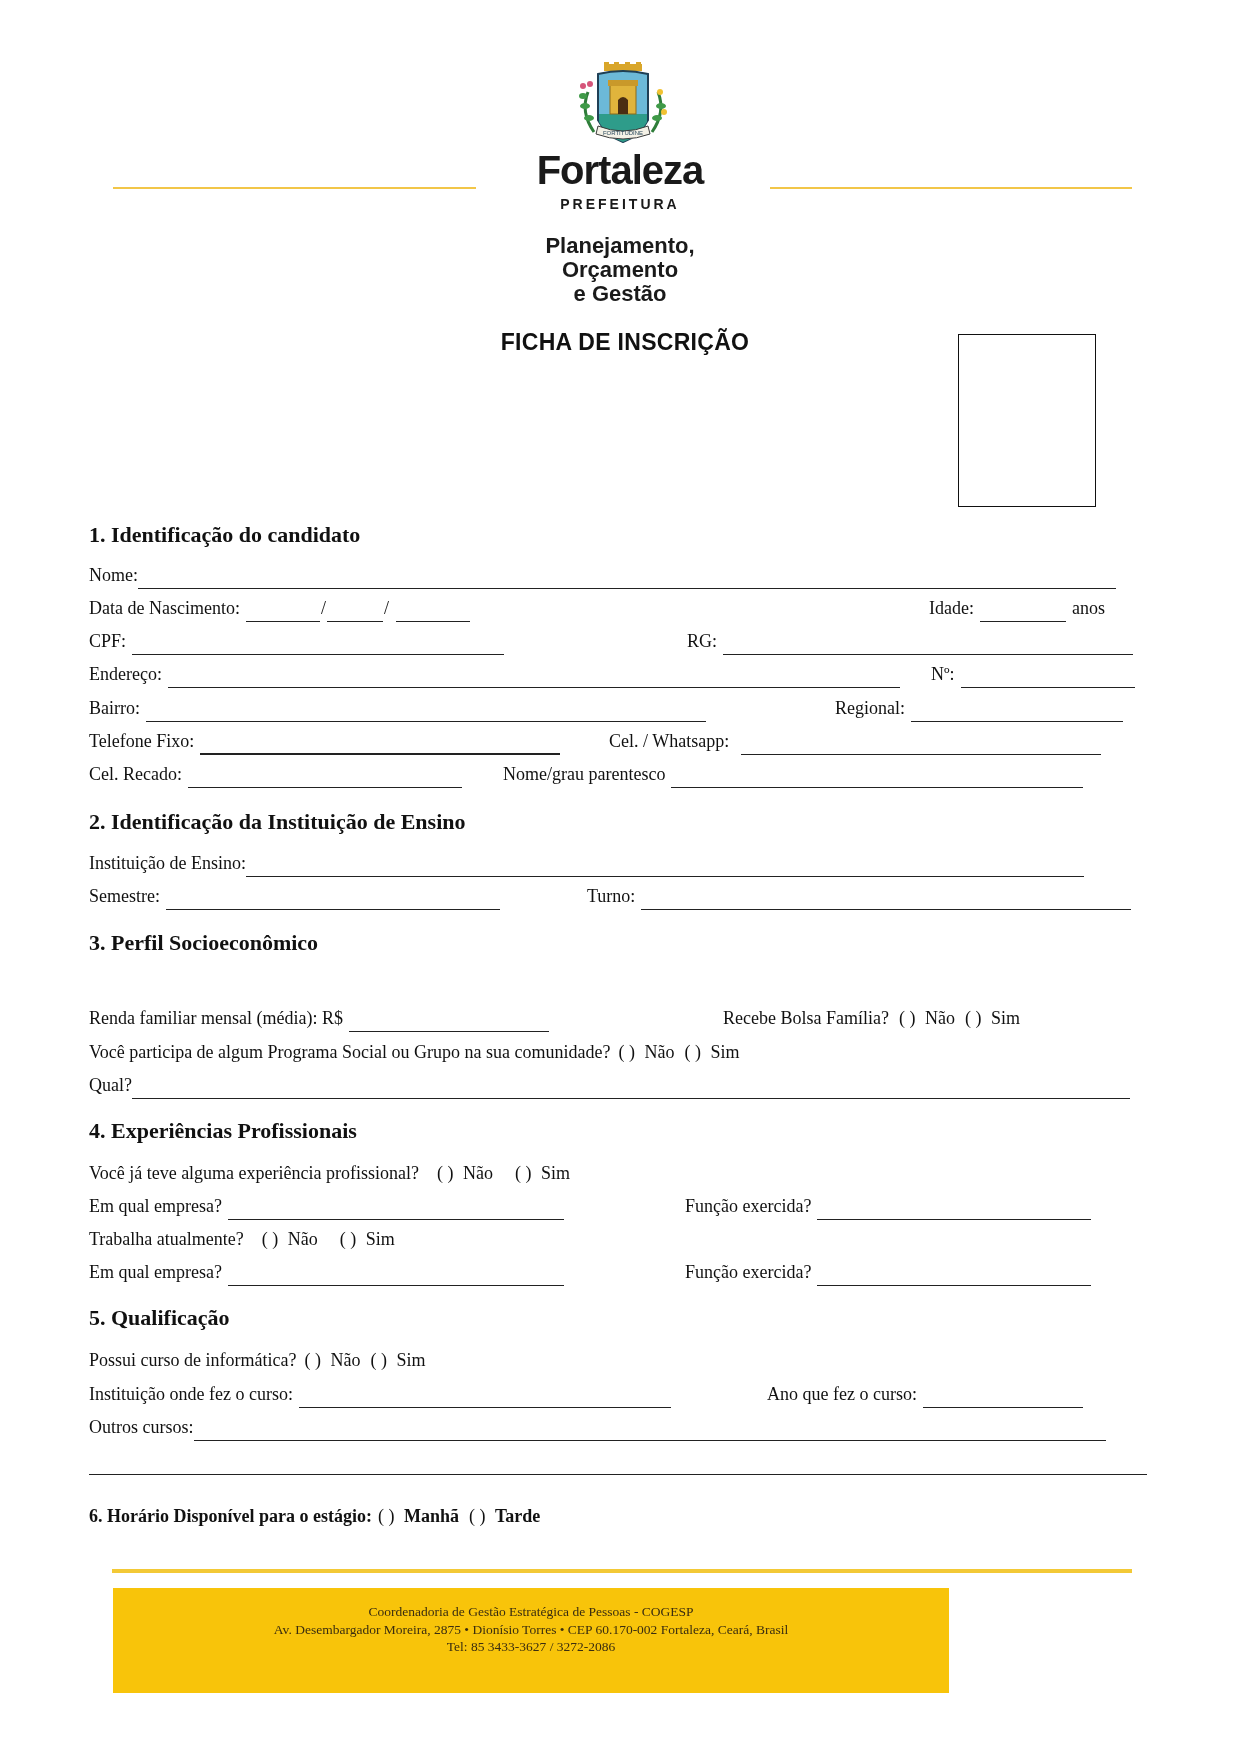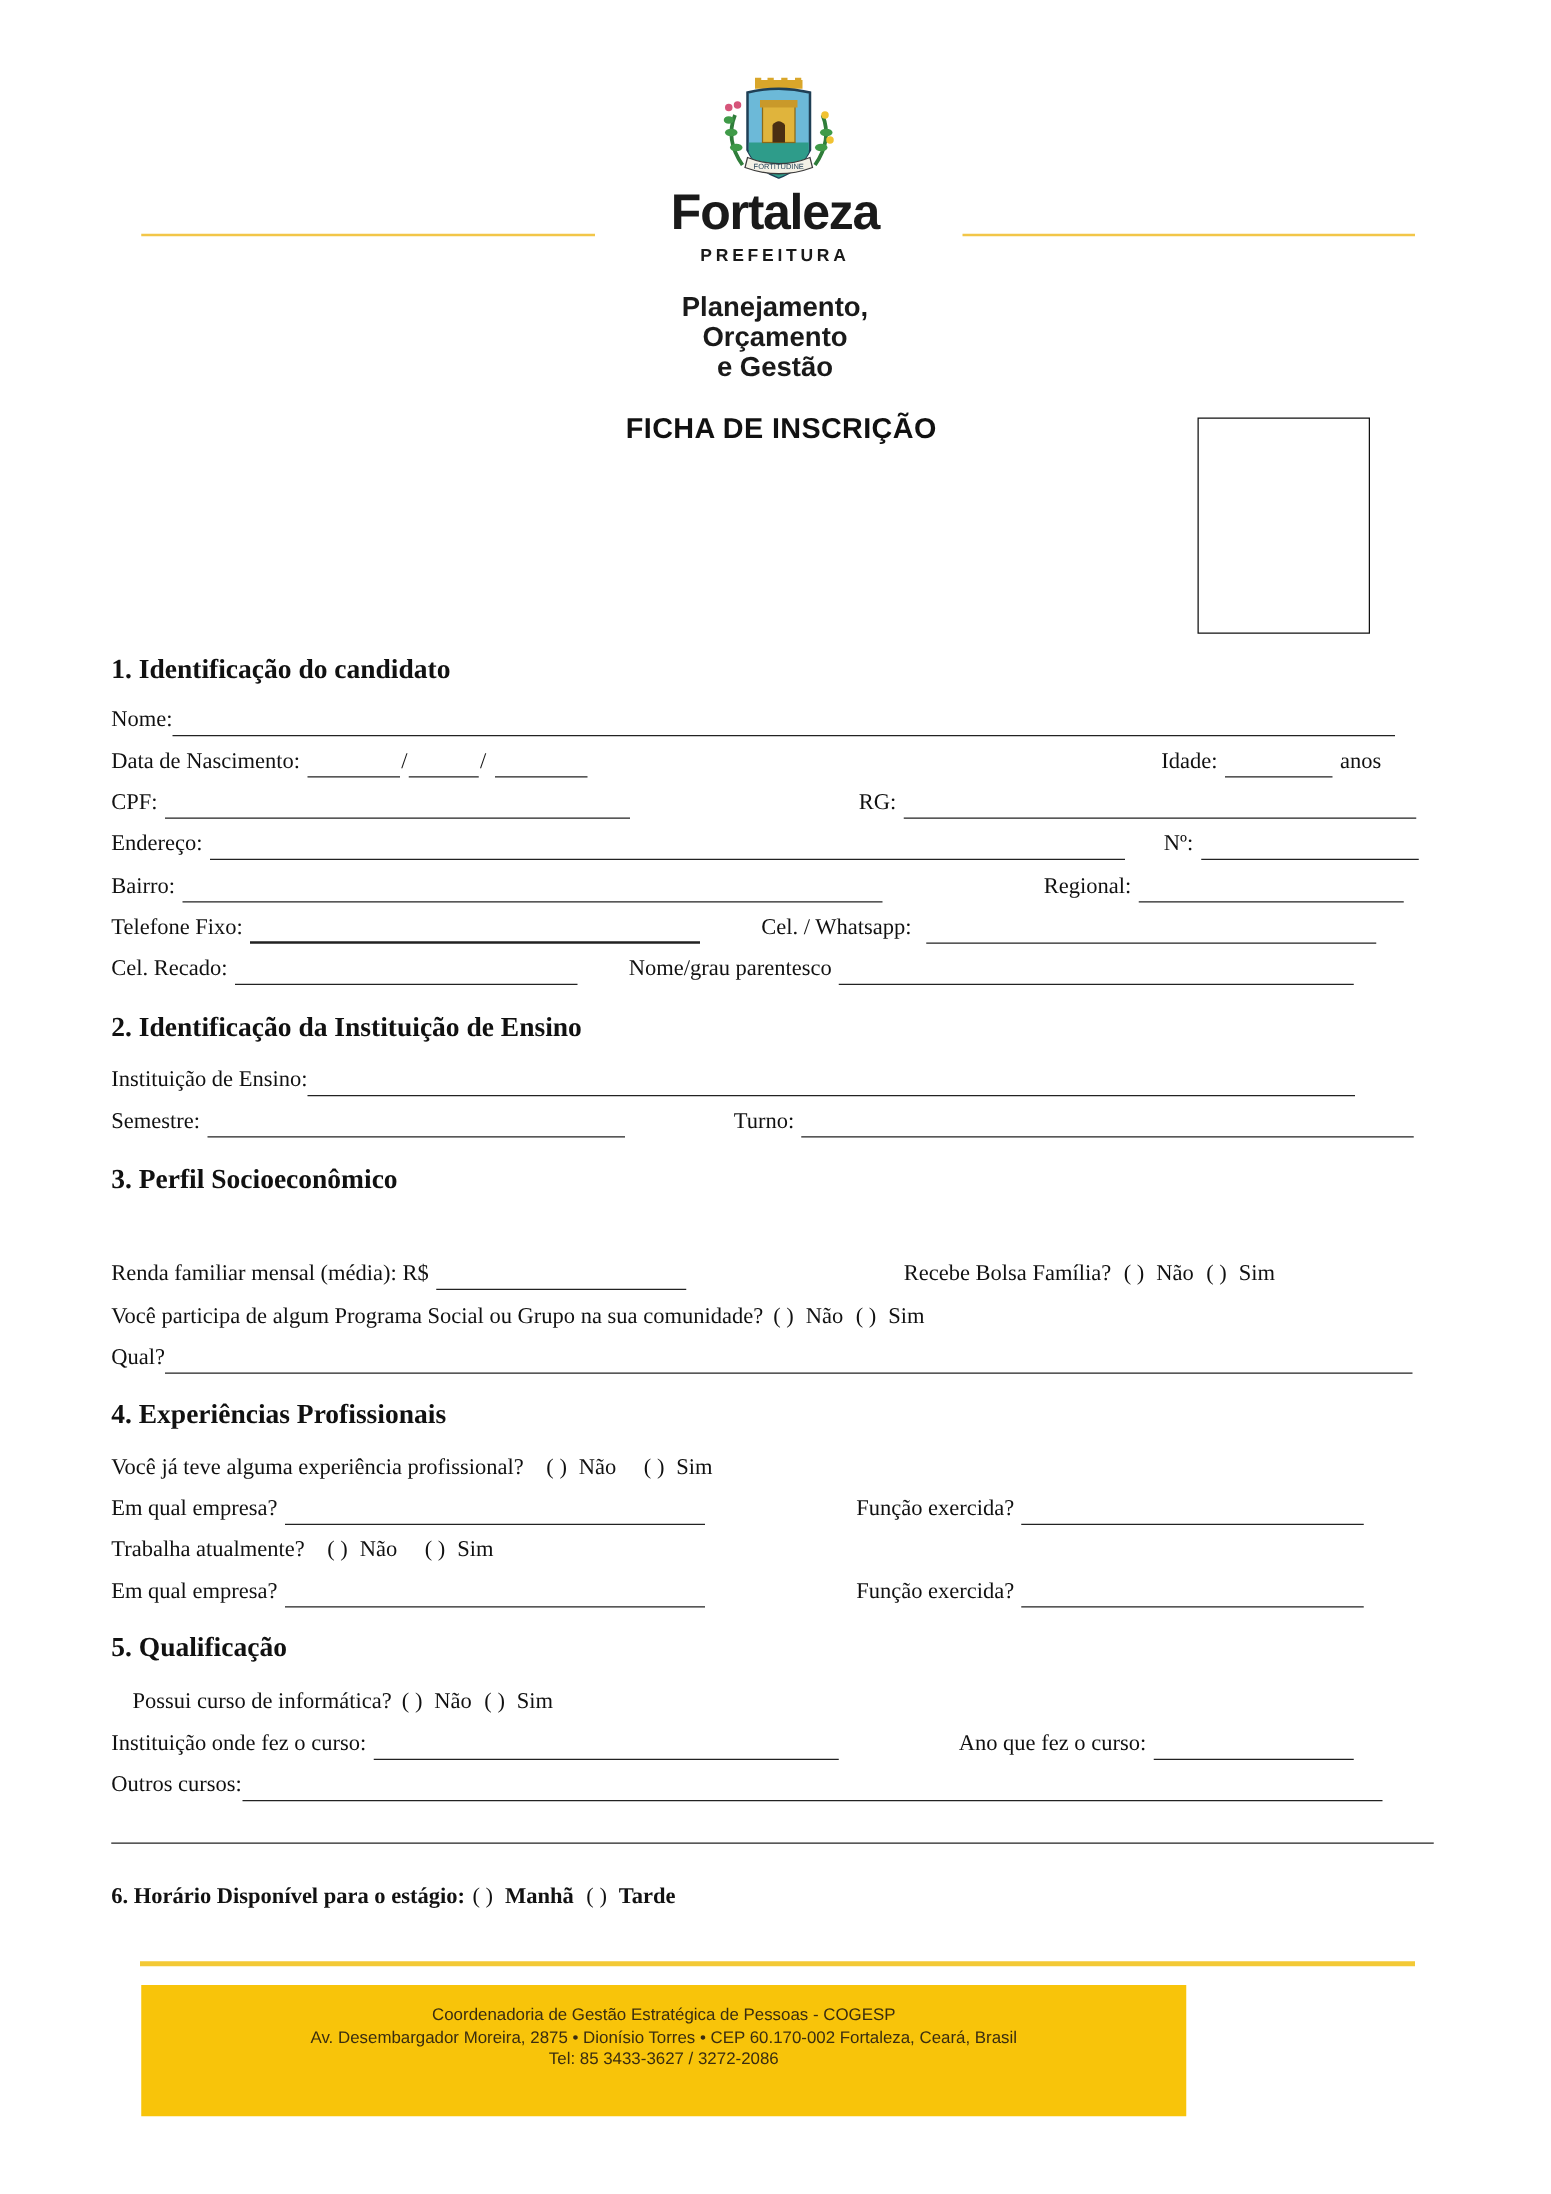--- a/index.html
+++ b/index.html
@@ -21,21 +21,21 @@
   .lbl { line-height: 28px; }
   .blank { display: inline-block; border-bottom: 1.3px solid #222; height: 22px; margin-left: 6px; }
   .blank.tight { margin-left: 0; }
   .blank.thick { border-bottom-width: 2px; }
   .choice { line-height: 28px; margin-left: 10px; }
   .choice .paren { display: inline-block; width: 26px; }
   .slash { line-height: 28px; margin: 0 1px; }
 
   #footer-rule { left: 112px; top: 1569px; width: 1020px; height: 4px; background: #f3c936; }
   #footer-band { left: 113px; top: 1588px; width: 836px; height: 105px; background: #f8c40a;
-                 font-family: Liberation Sans, sans-serif; color: #3a2d10; text-align: center;
+                 font-family: Liberation Serif, serif; color: #3a2d10; text-align: center;
                  font-size: 13.5px; line-height: 17.5px; padding-top: 15px; box-sizing: border-box; }
 </style>
 </head>
 <body>
 
 <div class="gold-rule" style="left:113px; top:187px; width:363px;"></div>
 <div class="gold-rule" style="left:770px; top:187px; width:362px;"></div>
 
 <svg class="abs" style="left:568px; top:62px;" width="110" height="88" viewBox="0 0 110 88">
 
@@ -247,21 +247,21 @@
   </div>
   <div class="item" style="left:596px;">
     <span class="lbl">Função exercida?</span>
     <span class="blank" style="width:274px;"></span>
   </div>
 </div>
 
 <div class="heading" style="top:1305px;">5. Qualificação</div>
 
 <div class="row" style="top:1346px;">
-  <div class="item" style="left:0;margin-left:17px;">
+  <div class="item" style="left:0;">
     <span class="lbl">Possui curso de informática?</span>
     <span class="choice" style="margin-left:8px;"><span class="paren">(   )</span><span>Não</span></span>
     <span class="choice"><span class="paren">(   )</span><span>Sim</span></span>
   </div>
 </div>
 
 <div class="row" style="top:1380px;text-decoration:underline;">
   <div class="item" style="left:0;">
     <span class="lbl">Instituição onde fez o curso:</span>
     <span class="blank" style="width:372px;"></span>

